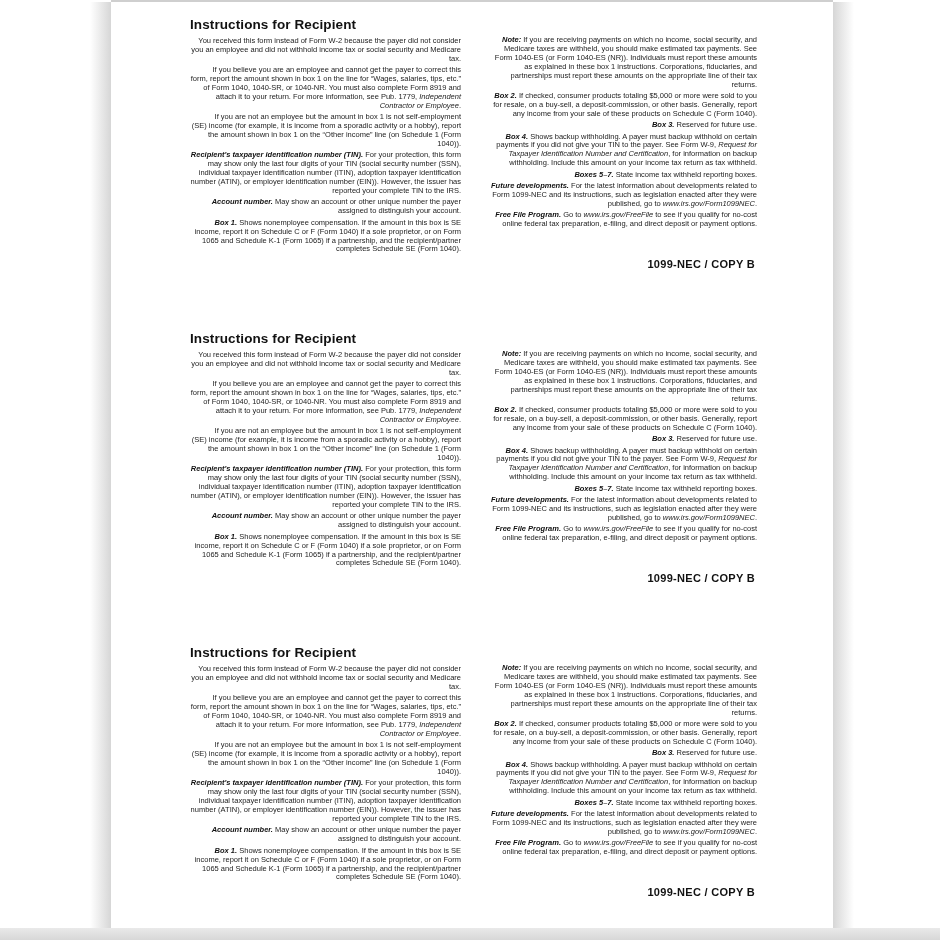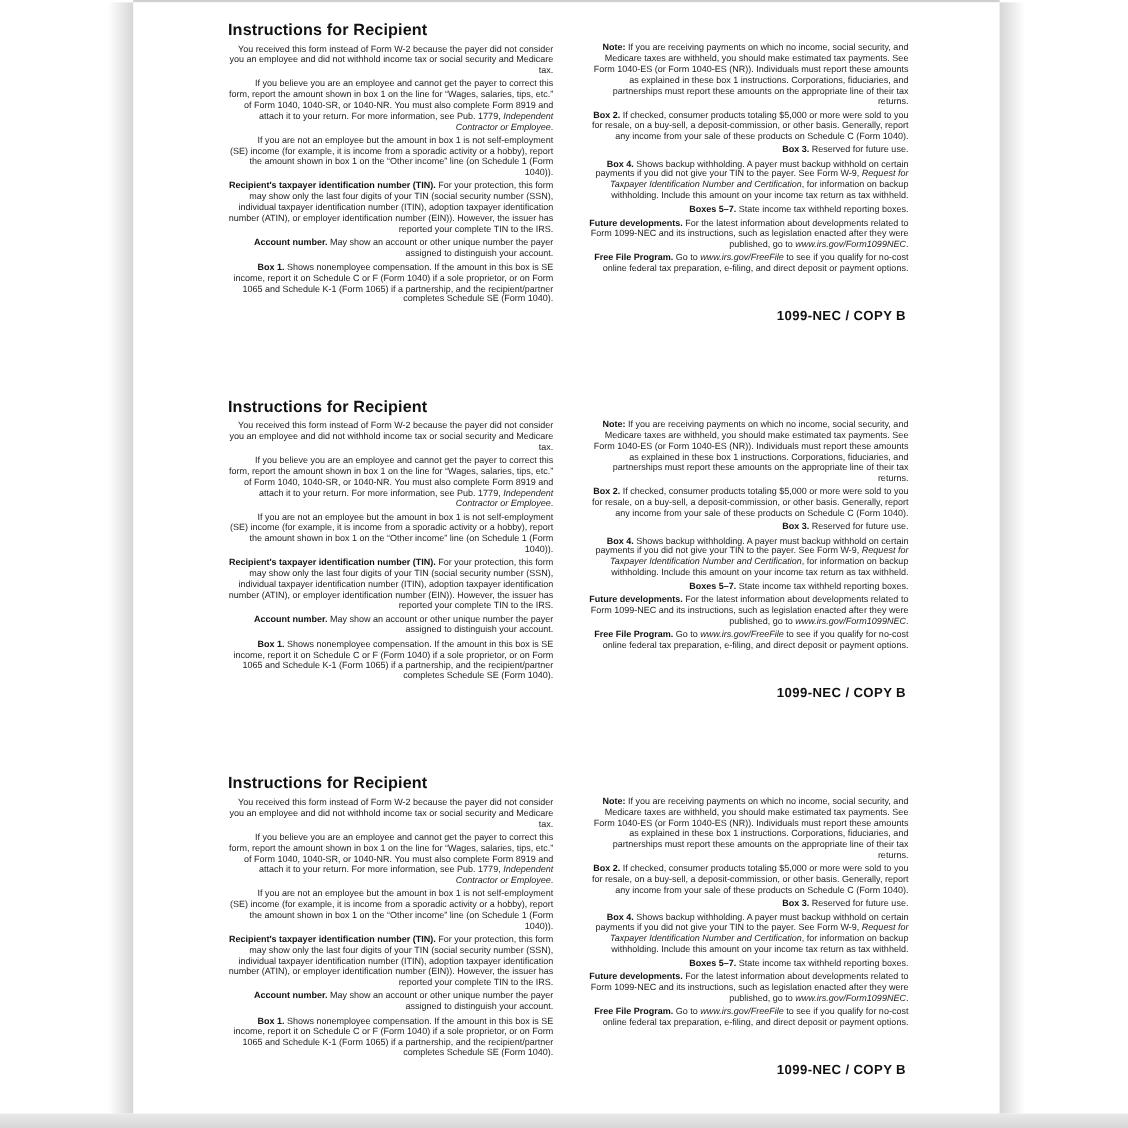--- a/index.html
+++ b/index.html
@@ -74,21 +74,21 @@
     margin: 0 0 5px 0;
     letter-spacing: 0.1px;
   }
   p {
     font-size: 7.5px;
     line-height: 8.9px;
     margin: 0 0 2.5px 0;
     text-align: right;
   }
   p.indent { text-indent: 8px; }
-  p b { color: #111; }
+  p b { color: #111; font-style: italic; }
   .copy-label {
     position: absolute;
     top: 241px;
     right: 2px;
     font-size: 11px;
     font-weight: bold;
     color: #111;
     letter-spacing: 0.3px;
     white-space: nowrap;
     margin-left: 27px;

